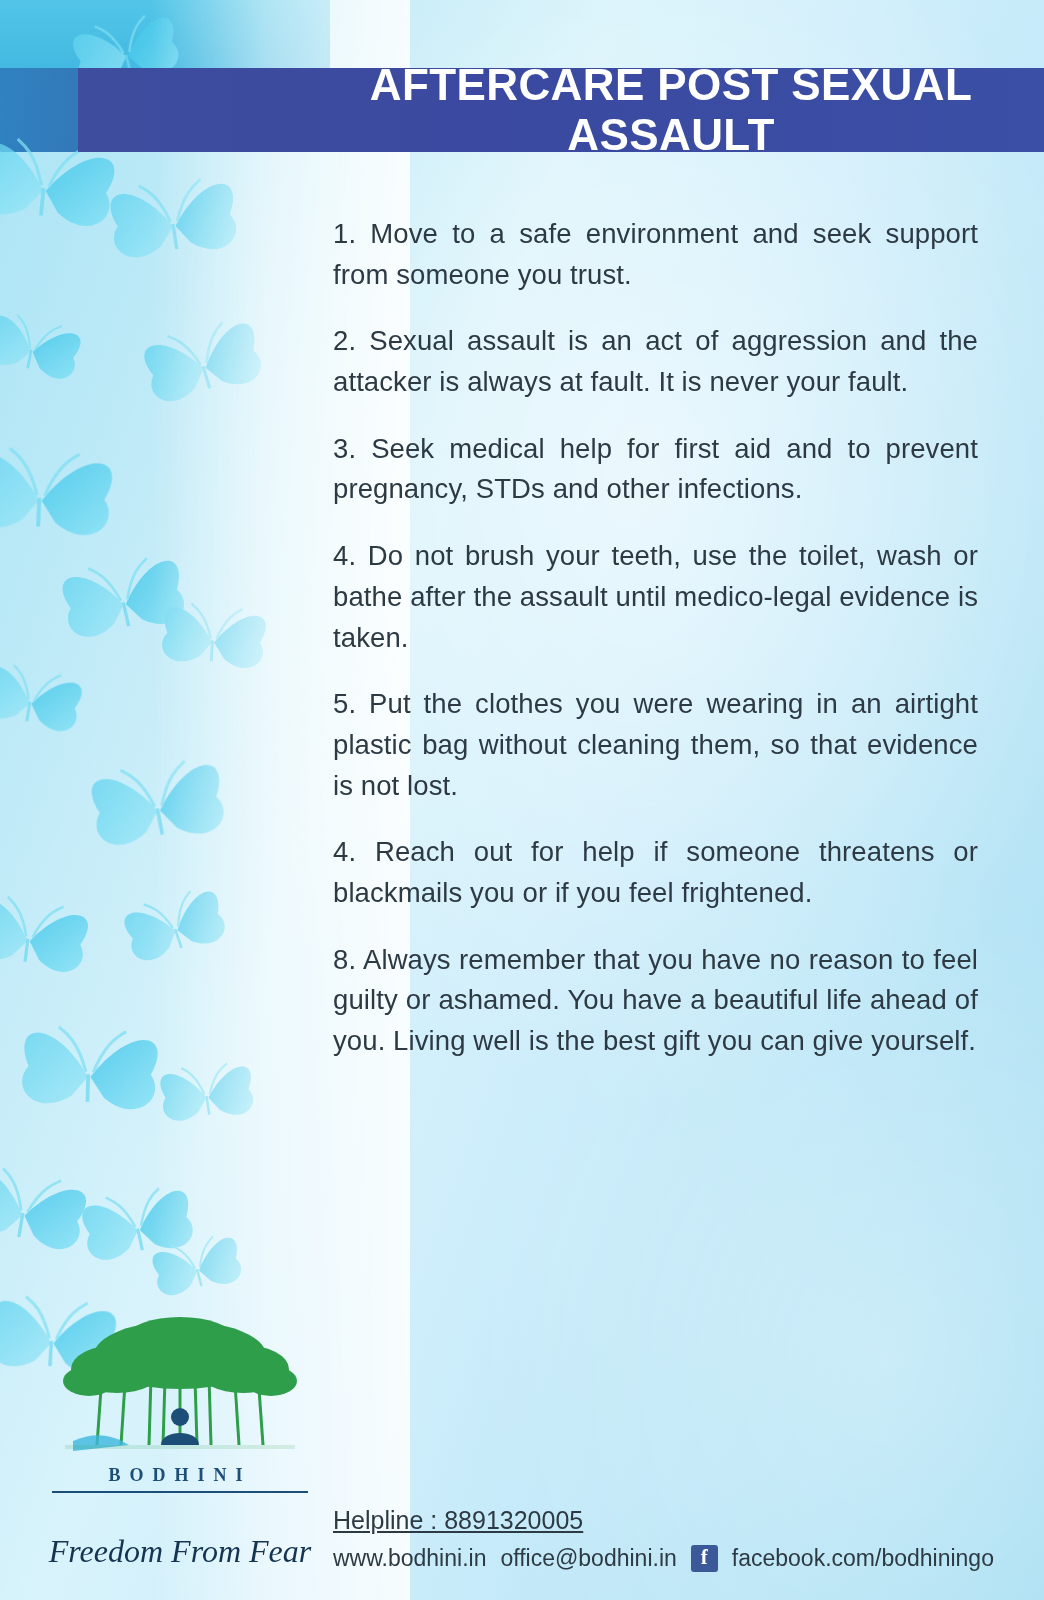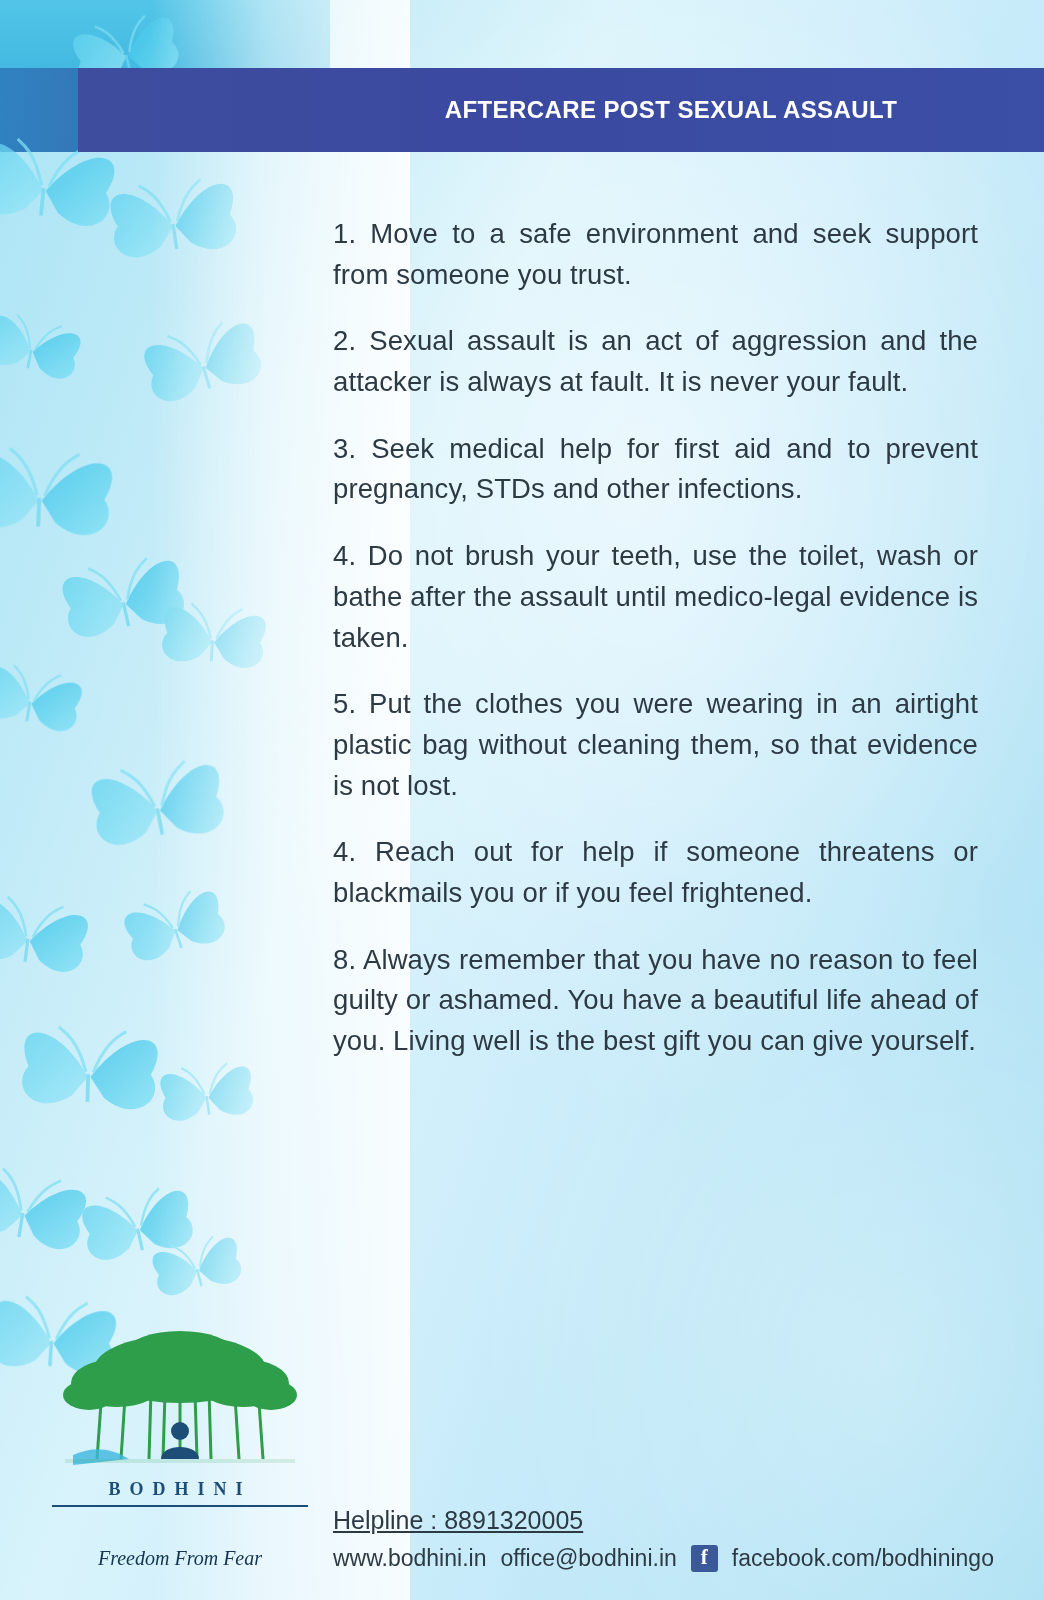--- a/index.html
+++ b/index.html
@@ -60,21 +60,21 @@
     left: 78px; top: 68px;
     width: 966px; height: 84px;
     background: linear-gradient(90deg, #3f4d9e 0%, #3b49a0 40%, #3a4fa5 100%);
     display: flex;
     align-items: center;
     justify-content: center;
     z-index: 5;
   }
   .header-title {
     color: #ffffff;
-    font-size: 24px;
+    font-size: 44px;
     font-weight: bold;
     letter-spacing: 0.4px;
     text-align: center;
     padding-left: 220px;
     width: 100%;
   }
   
   .content {
     position: absolute;
     left: 333px; top: 178px;
@@ -143,21 +143,21 @@
     margin-top: 2px;
   }
   .logo-rule {
     height: 2px;
     background: #1d4e78;
     margin: 5px 6px 6px 6px;
   }
   .logo-tag {
     font-family: "Liberation Serif", serif;
     font-style: italic;
-    font-size: 20px;
+    font-size: 32px;
     color: #14344f;
     margin-top: 40px;
   }
 </style>
 </head>
 <body>
 
 <div id="poster">
 
   <div class="top-left-block"></div>

